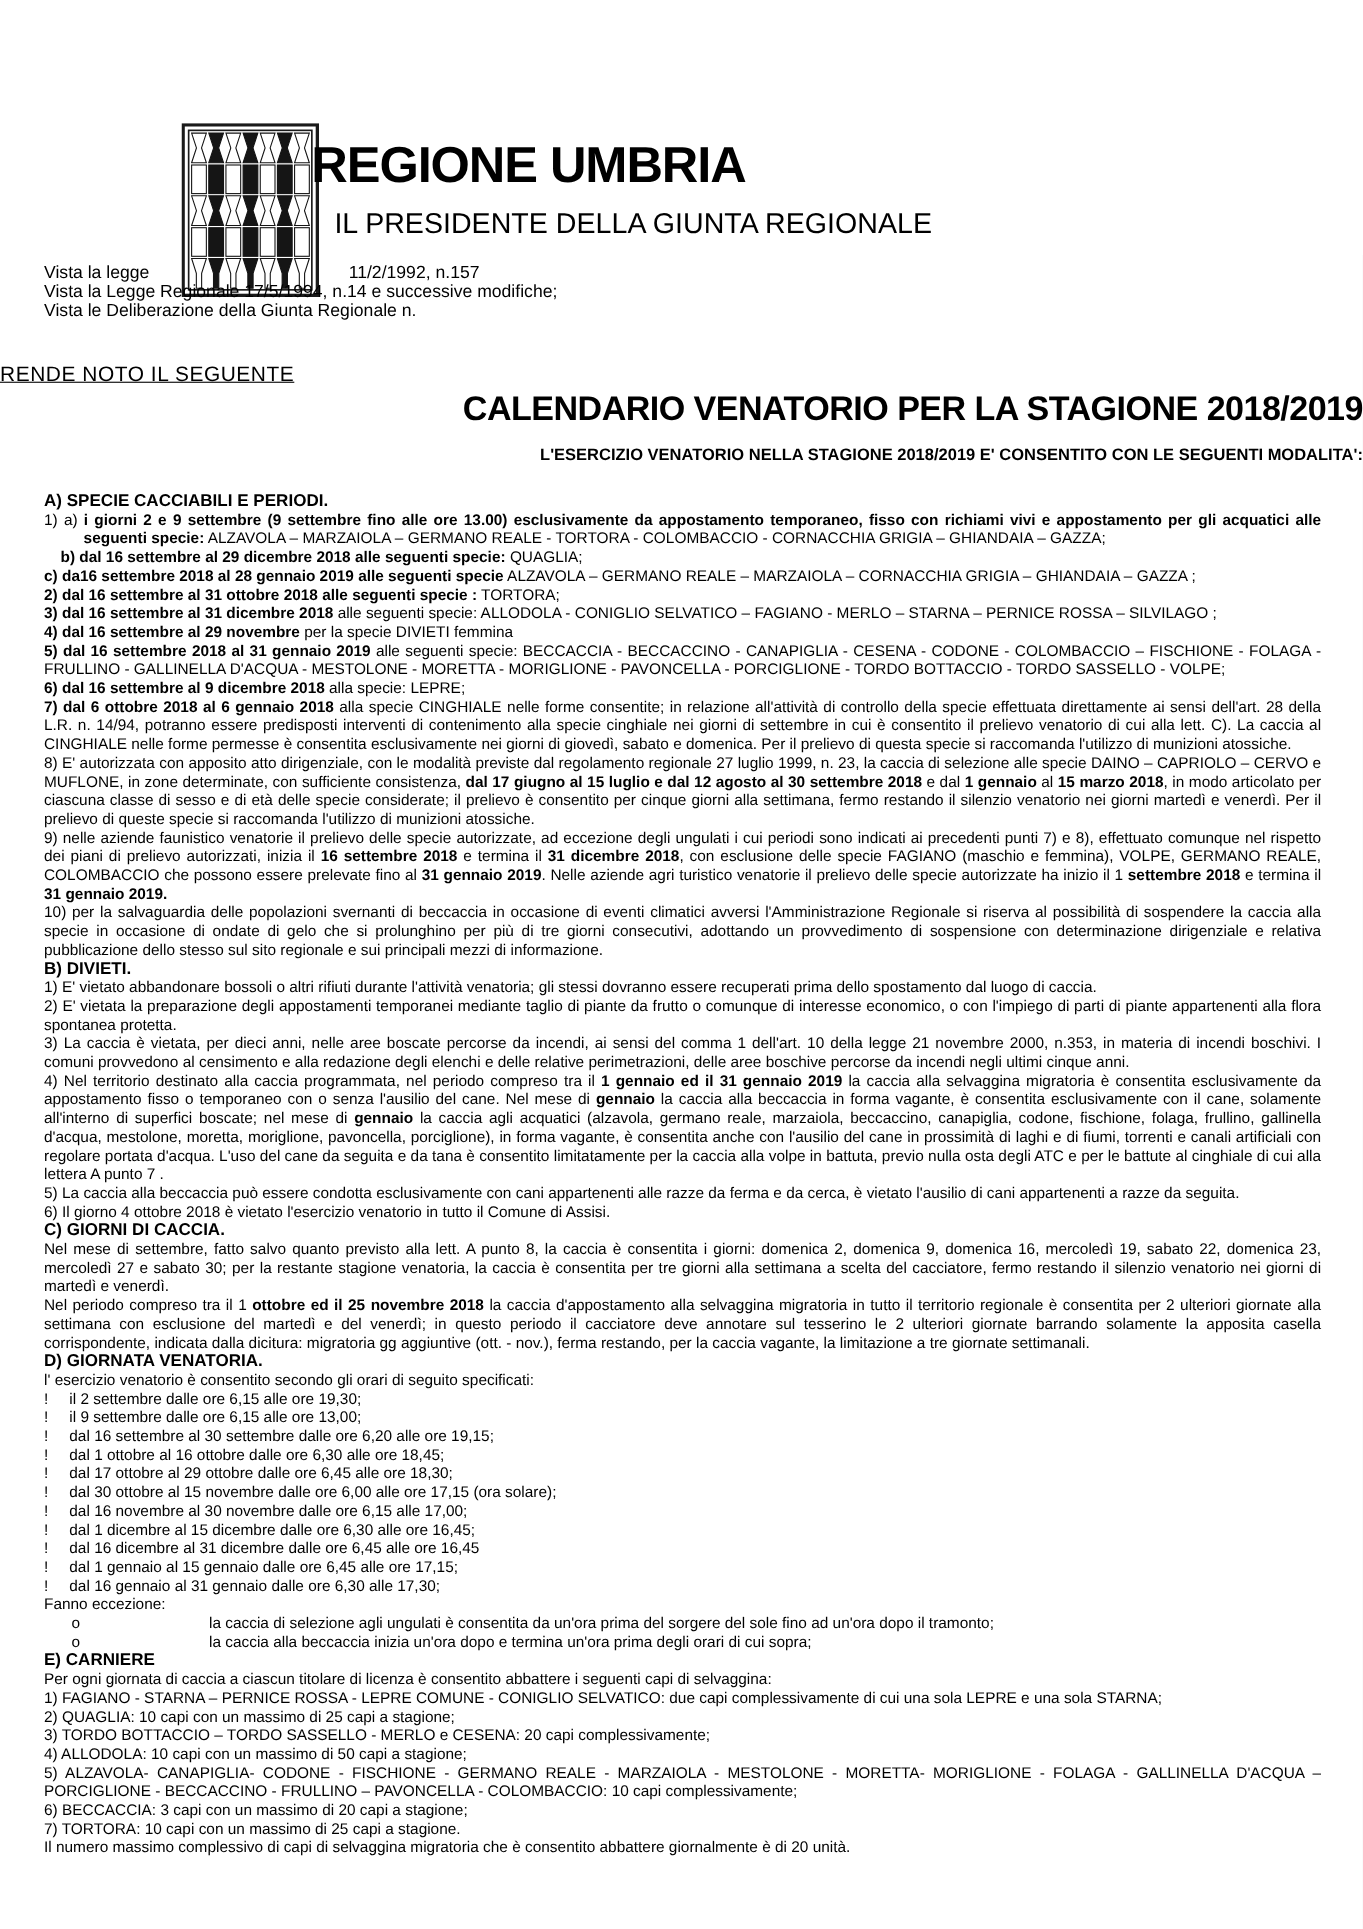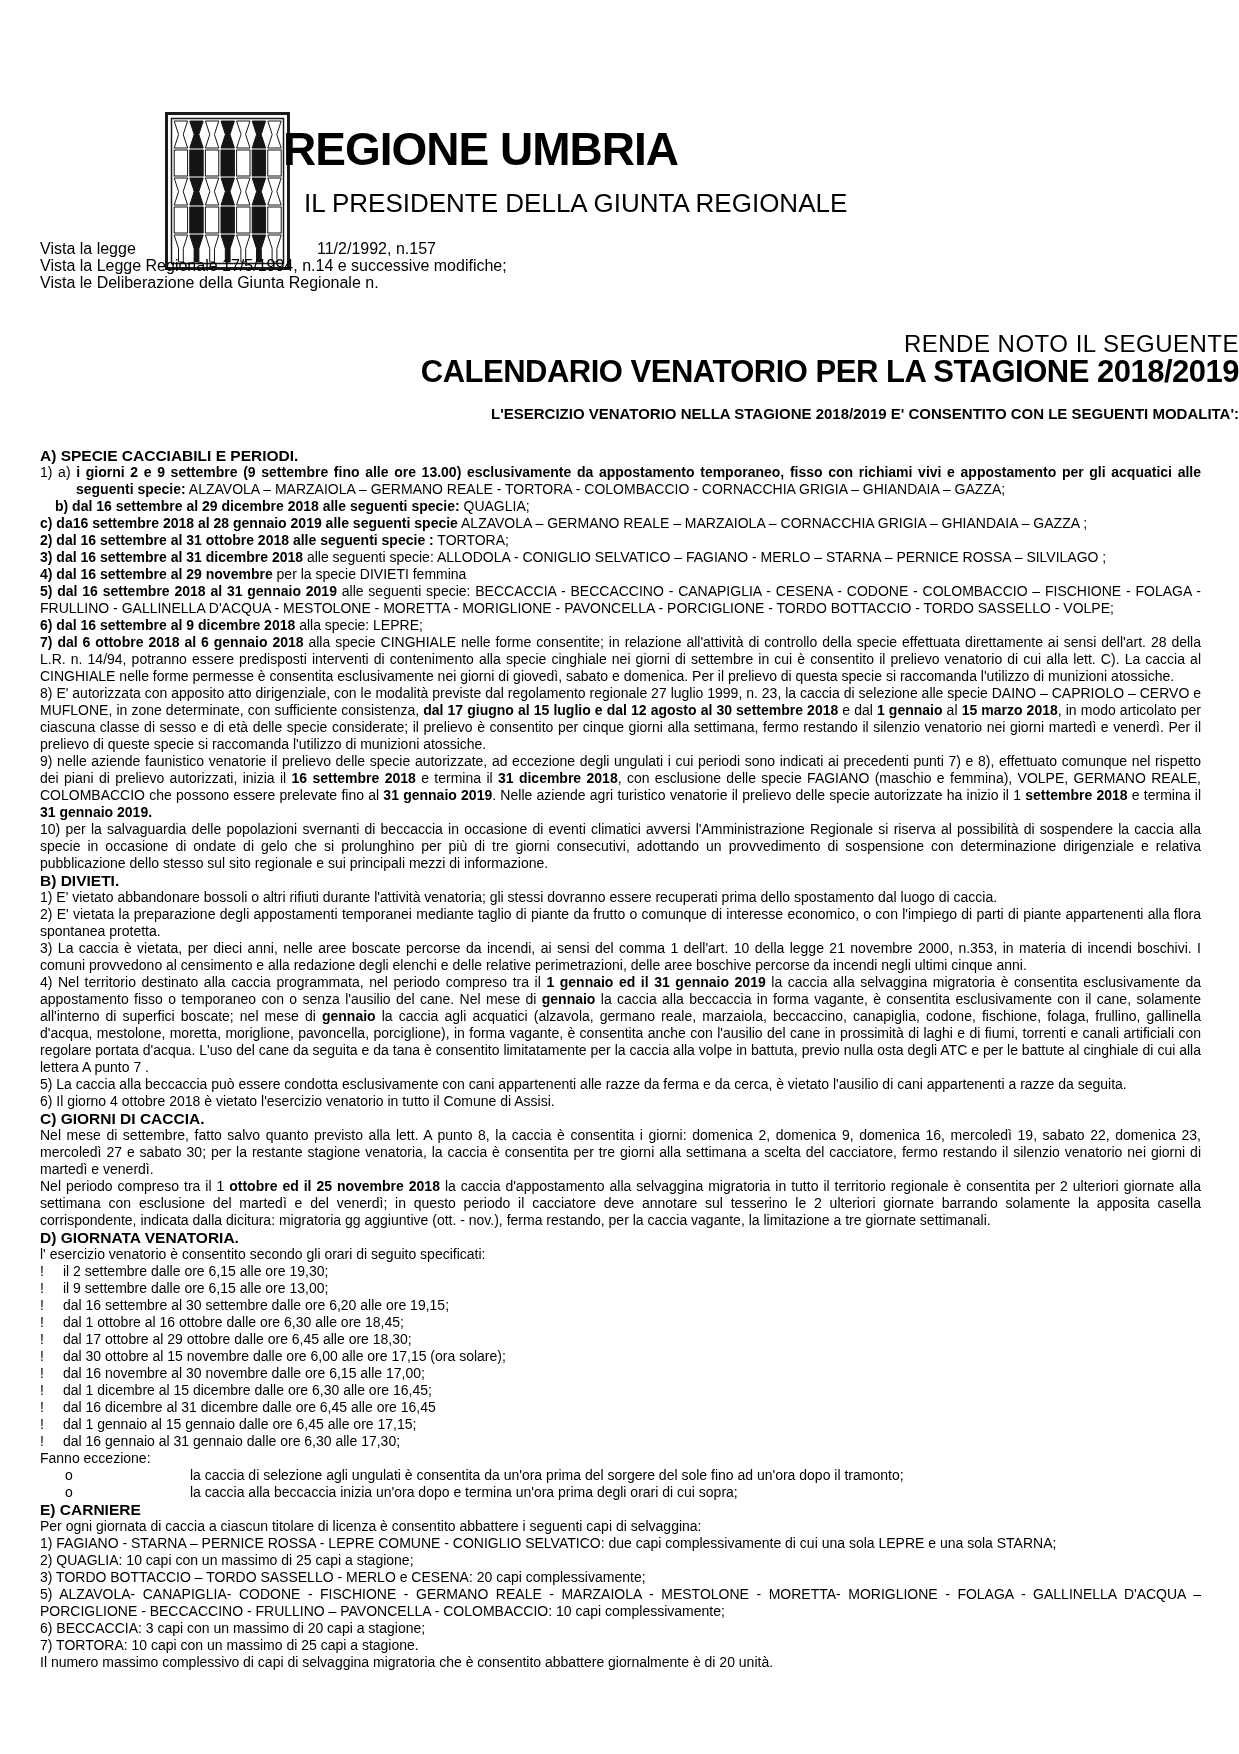--- a/index.html
+++ b/index.html
@@ -21,21 +21,21 @@
     position:absolute;left:284px;top:188px;
     font-size:26px;font-weight:400;white-space:nowrap;margin-left:20px;
   }
   .vista{
     position:absolute;left:40px;top:240px;
     font-size:16px;line-height:17px;
   }
   .vleft{display:inline-block;width:277px;}
   .rende{
     position:absolute;left:0;top:330px;width:100%;
-    text-align:right;font-size:24px;font-weight:400;letter-spacing:0.5px;
+    text-align:left;font-size:19px;font-weight:400;letter-spacing:0.5px;text-decoration:underline;
   }
   .doc-title{
     position:absolute;left:0;top:354px;width:100%;
     text-align:right;font-size:31px;font-weight:700;letter-spacing:-0.5px;
   }
   .doc-subtitle{
     position:absolute;left:0;top:405px;width:100%;
     text-align:right;font-size:15px;font-weight:700;
   }
   .doc-body{
@@ -190,19 +190,20 @@
       </div>
       <div class="blk circ">
         <span class="marker">o</span>
         <span class="btext"><span>la caccia alla beccaccia inizia un'ora dopo e termina un'ora prima degli orari di cui sopra;</span></span>
       </div>
       <div class="blk heading"><b>E) CARNIERE</b></div>
       <div class="blk para"><span>Per ogni giornata di caccia a ciascun titolare di licenza è consentito abbattere i seguenti capi di selvaggina:</span></div>
       <div class="blk para"><span>1) FAGIANO - STARNA – PERNICE ROSSA - LEPRE COMUNE - CONIGLIO SELVATICO: due capi complessivamente di cui una sola LEPRE e una sola STARNA;</span></div>
       <div class="blk para"><span>2) QUAGLIA: 10 capi con un massimo di 25 capi a stagione;</span></div>
       <div class="blk para"><span>3) TORDO BOTTACCIO – TORDO SASSELLO - MERLO e CESENA: 20 capi complessivamente;</span></div>
+      <div class="blk para"><span>4) ALLODOLA: 10 capi con un massimo di 50 capi a stagione;</span></div>
       <div class="blk para"><span>5) ALZAVOLA- CANAPIGLIA- CODONE - FISCHIONE - GERMANO REALE - MARZAIOLA - MESTOLONE - MORETTA- MORIGLIONE - FOLAGA - GALLINELLA D'ACQUA – PORCIGLIONE - BECCACCINO - FRULLINO – PAVONCELLA - COLOMBACCIO: 10 capi complessivamente;</span></div>
       <div class="blk para"><span>6) BECCACCIA: 3 capi con un massimo di 20 capi a stagione;</span></div>
       <div class="blk para"><span>7) TORTORA: 10 capi con un massimo di 25 capi a stagione.</span></div>
       <div class="blk para"><span>Il numero massimo complessivo di capi di selvaggina migratoria che è consentito abbattere giornalmente è di 20 unità.</span></div>
     </div>
 
 </div>
 
 </body></html>

